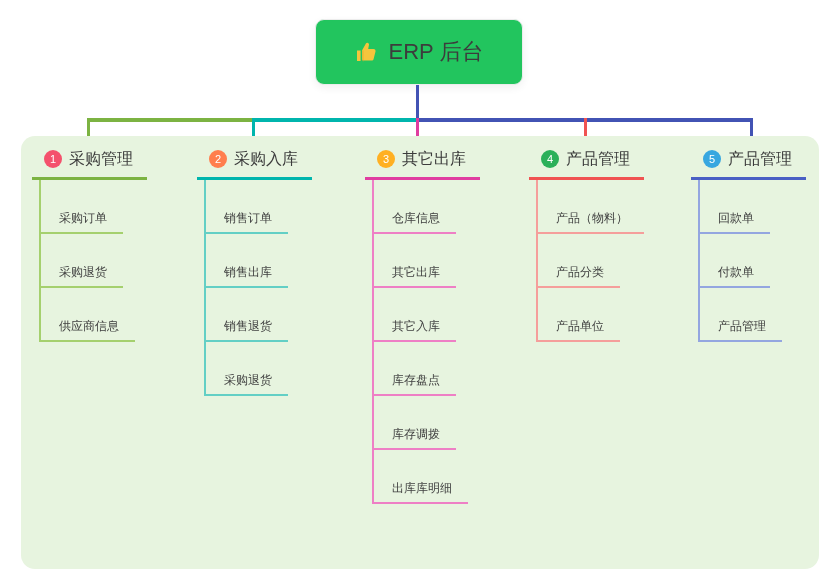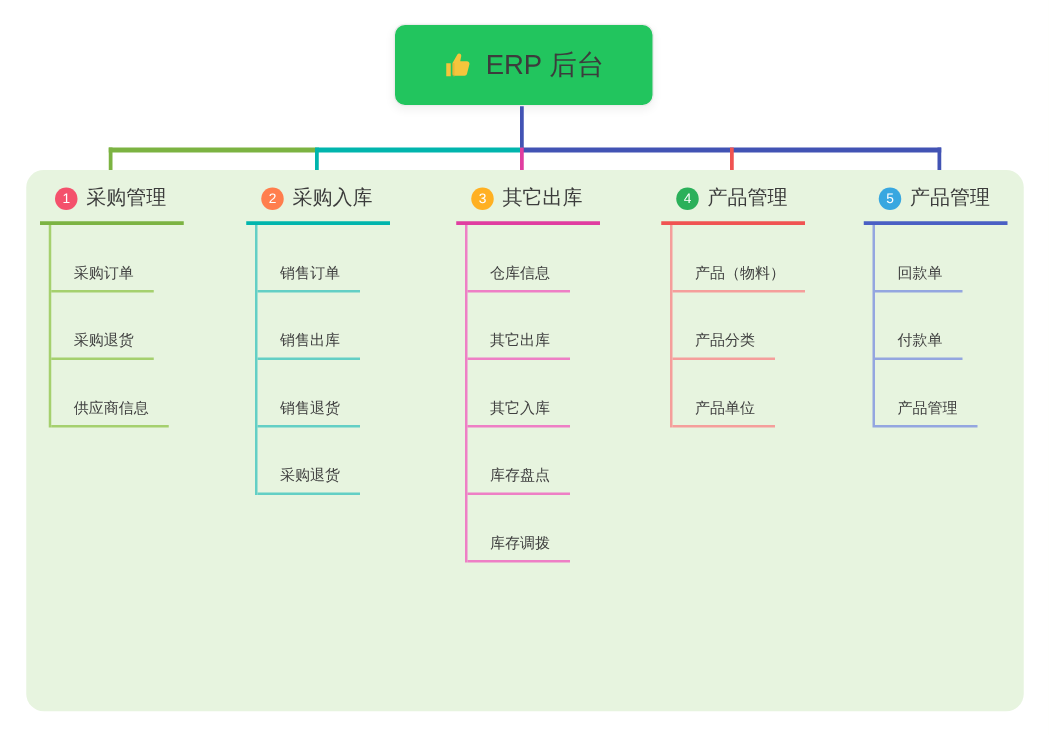--- a/index.html
+++ b/index.html
@@ -164,20 +164,21 @@
     <div class="branch-header">
       <span class="badge">3</span>
       <span>其它出库</span>
     </div>
     <ul class="children">
       <li>仓库信息</li>
       <li>其它出库</li>
       <li>其它入库</li>
       <li>库存盘点</li>
       <li>库存调拨</li>
+      <li>出库库明细</li>
     </ul>
   </div>
 
   <div class="branch b4" style="--main: #f05352; --light: #f59e9b; --badge: #2bb05a;">
     <div class="branch-header">
       <span class="badge">4</span>
       <span>产品管理</span>
     </div>
     <ul class="children">
       <li>产品（物料）</li>

